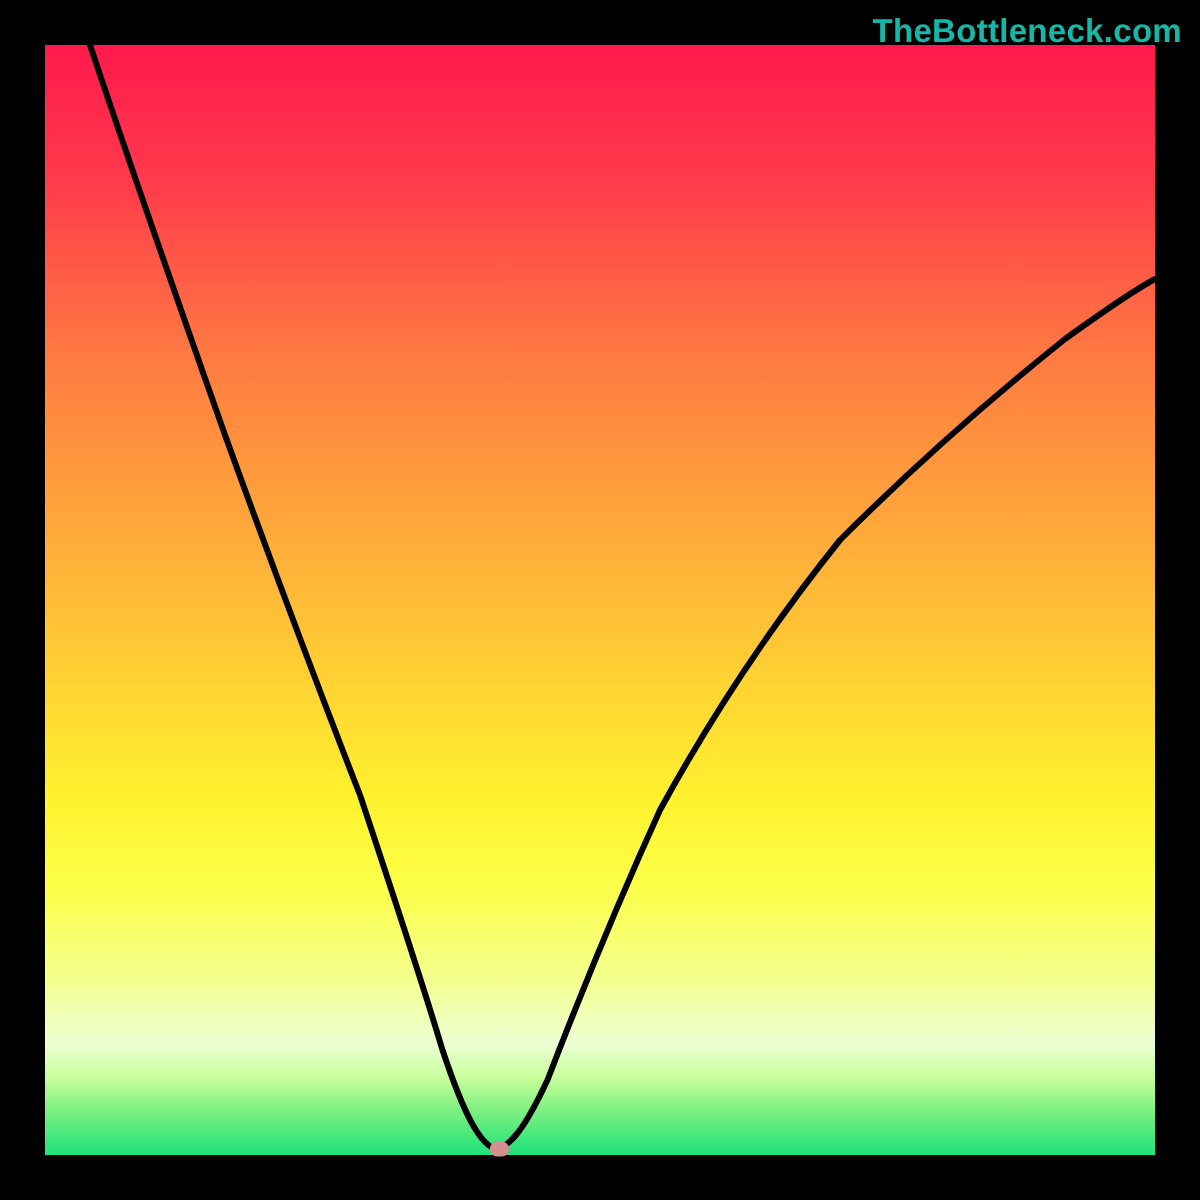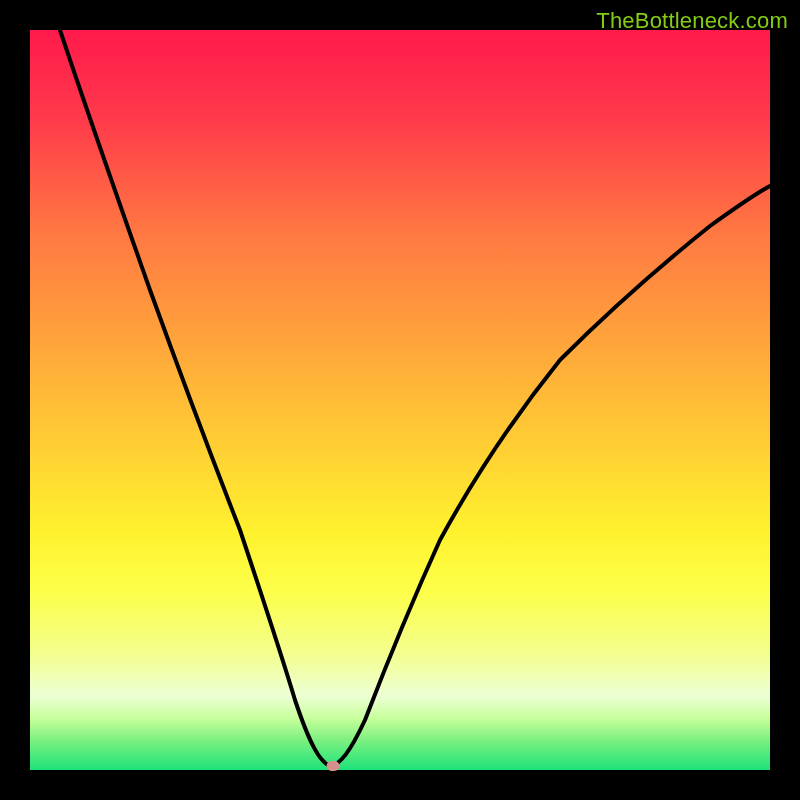--- a/index.html
+++ b/index.html
@@ -54,23 +54,23 @@
     position: absolute;
     width: 13px;
     height: 10px;
     border-radius: 5px;
     transform: translate(-50%, -50%);
   }
   .watermark {
     position: absolute;
     top: 8px;
     right: 12px;
-    color: #84cc16;
+    color: #14b8a6;
     font-size: 22px;
-    font-weight: 400;
+    font-weight: 700;
     letter-spacing: 0.2px;
     user-select: none;
   }
 </style>
 </head>
 <body>
 
 <div class="canvas-wrap">
 
   <div class="plot-area">

